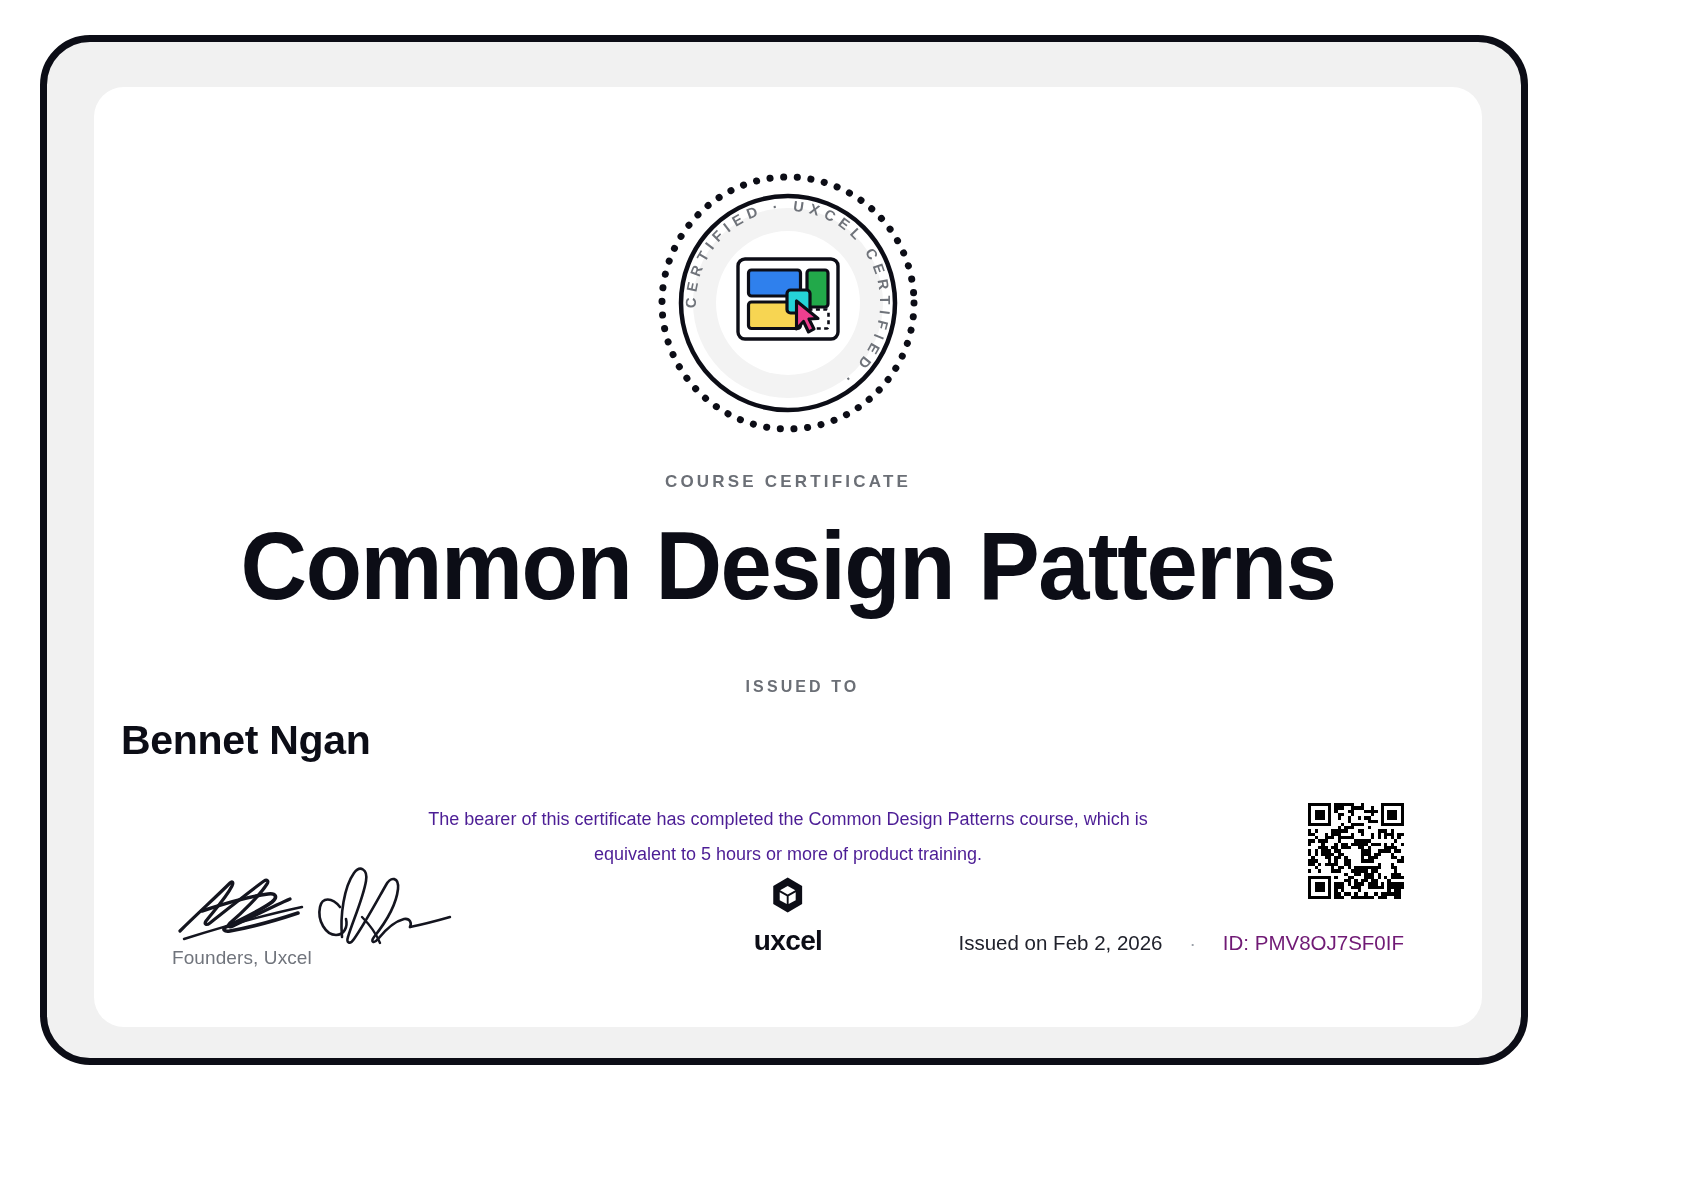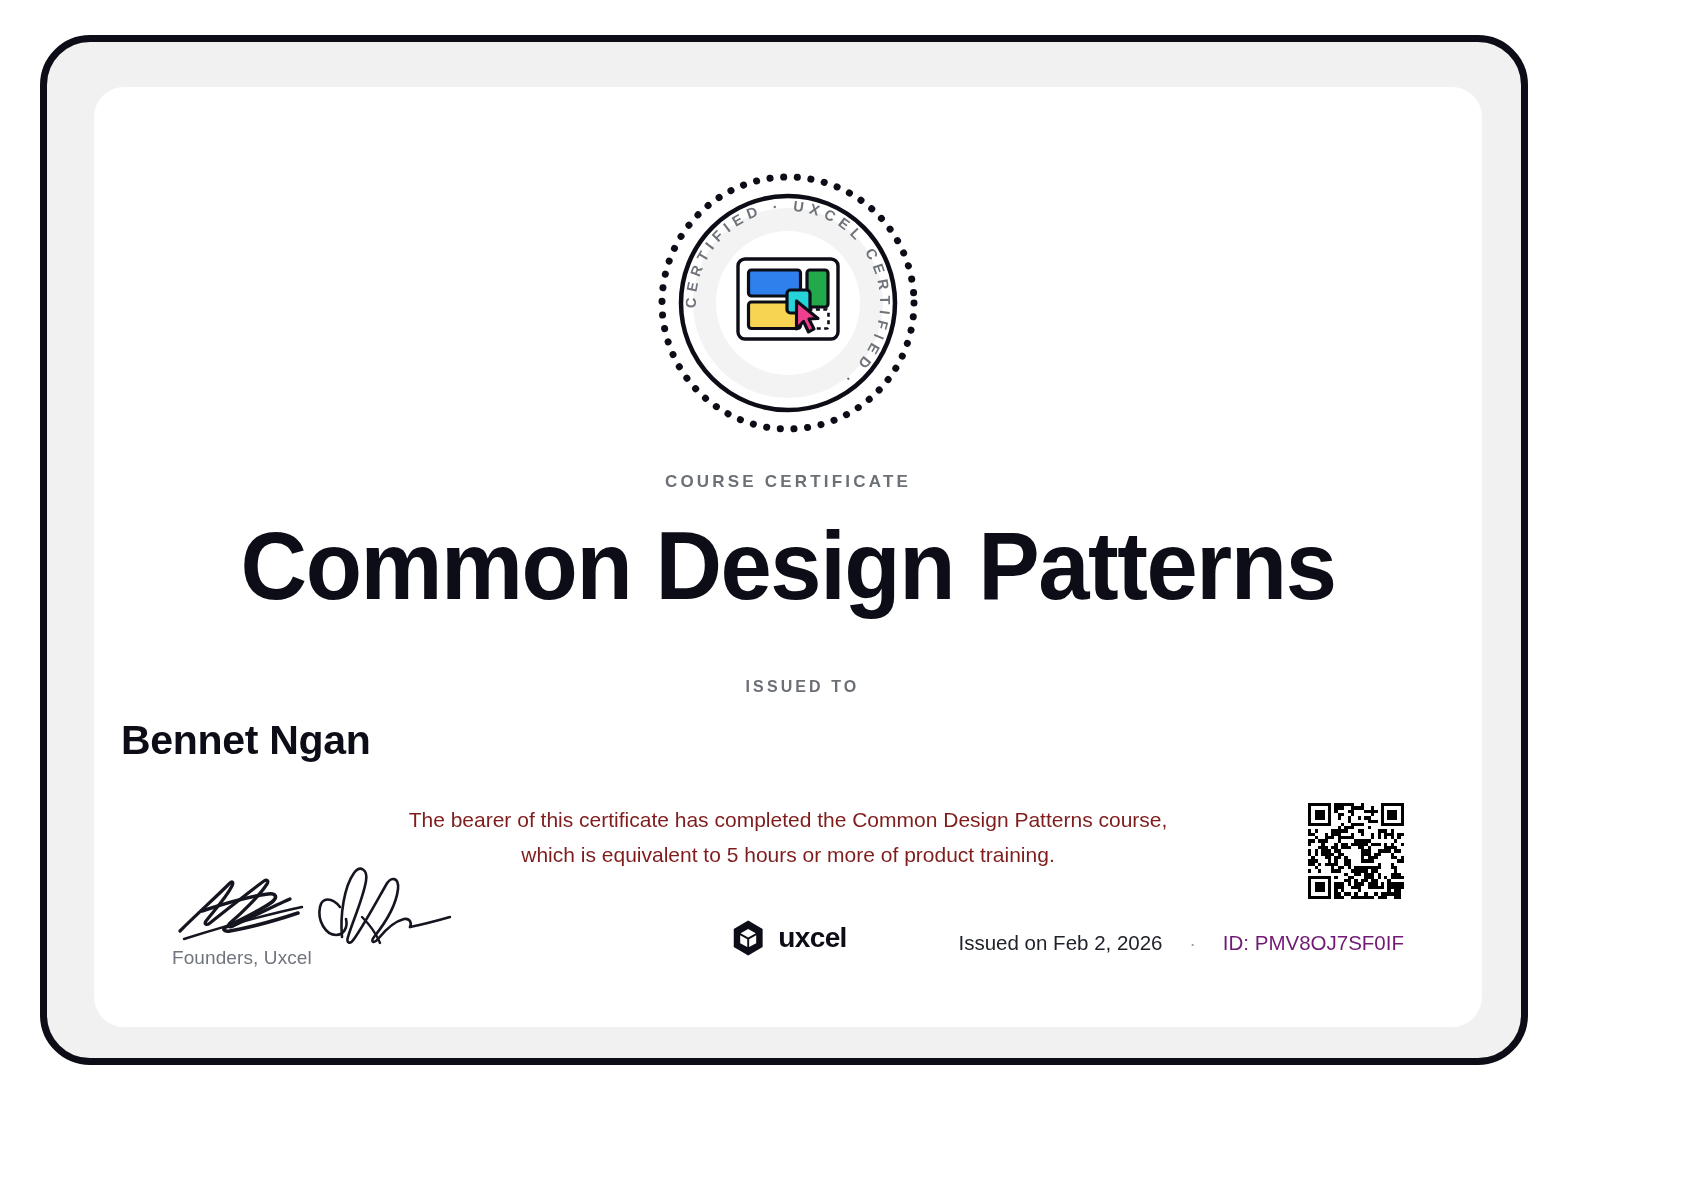--- a/index.html
+++ b/index.html
@@ -78,43 +78,43 @@
     font-weight: 700;
     letter-spacing: -0.3px;
     color: #0c0d16;
     margin-left: 27px;
   }
   .blurb {
     position: absolute; left: 50%; top: 715px;
     transform: translateX(-50%);
     width: 760px;
     text-align: center;
-    font-size: 21px;
+    font-size: 18px;
     line-height: 35px;
-    color: #7f1d1d;
+    color: #4c1d95;
   }
 
   
   .sig-block {
     position: absolute;
     left: 78px; bottom: 58px;
     width: 330px;
   }
   .sig-svg { display: block; width: 290px; height: 82px; }
   .sig-caption {
     font-size: 19px;
     color: #70747c;
     letter-spacing: 0.1px;
   }
 
   .brand {
     position: absolute;
     left: 50%; bottom: 70px;
     transform: translateX(-50%);
-    display: flex; align-items: center; gap: 11px;
+    display: flex; align-items: center; gap: 11px; flex-direction: column;
   }
   .brand-mark { display: block; width: 38px; height: 38px; }
   .brand-word {
     font-size: 28px;
     font-weight: 700;
     color: #0c0d16;
     letter-spacing: -0.6px;
   }
 
   .meta {

